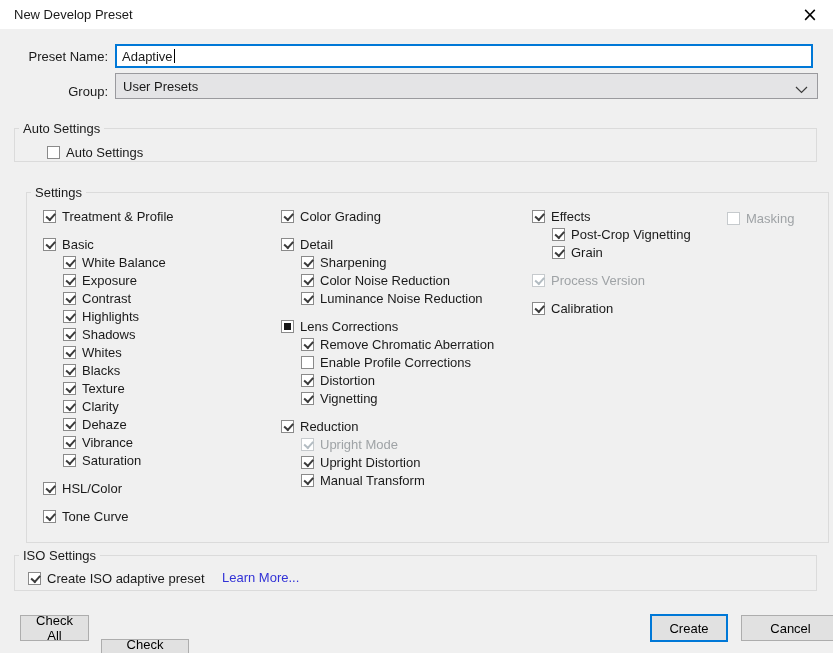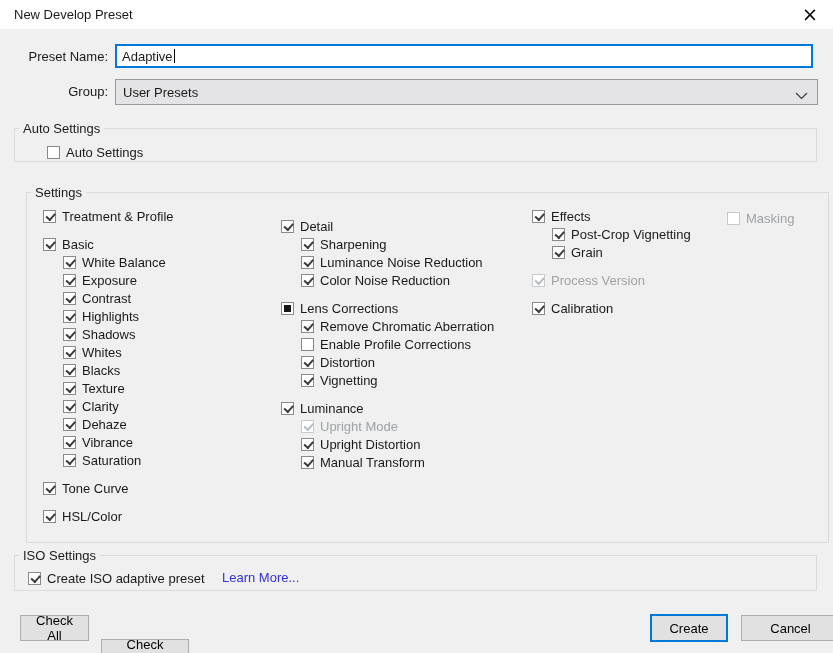--- a/index.html
+++ b/index.html
@@ -20,21 +20,21 @@
   .close-btn{position:absolute;top:0;right:2px;width:42px;height:28px;display:flex;align-items:center;justify-content:center;}
   .close-btn .glyph{font-size:19px;line-height:1;color:#000;font-family:"DejaVu Sans",sans-serif;}
   
   .form-label{position:absolute;left:0;width:108px;text-align:right;white-space:nowrap;}
   .text-input{
     position:absolute;left:115px;top:44px;width:698px;height:24px;box-sizing:border-box;
     background:#fff;border:2px solid var(--accent);display:flex;align-items:center;padding:0 5px;
   }
   .caret{width:1px;height:14px;background:#000;margin-left:1px;}
   .combo{
-    position:absolute;left:115px;top:79px;width:703px;height:23px;box-sizing:border-box;
+    position:absolute;left:115px;top:73px;width:703px;height:23px;box-sizing:border-box;
     background:#e4e4e6;border:1px solid #9a9a9e;display:flex;align-items:center;padding:12px 7px;
   }
   .combo .chev{position:absolute;right:9px;top:8px;}
   
   .groupbox{position:absolute;left:14px;width:803px;border:1px solid var(--groupbox-border);box-sizing:border-box;}
   .gb-auto{top:128px;height:34px;}
   .gb-settings{top:192px;height:351px;margin-left:12px;}
   .gb-iso{top:555px;height:36px;}
   .gb-label{position:absolute;top:-8px;left:4px;background:var(--dialog-bg);padding:0 4px;line-height:15px;white-space:nowrap;}
   
@@ -164,43 +164,47 @@
       <div class="cb-row indent">
         <span class="cb checked"></span>
         <span class="cb-label">Vibrance</span>
       </div>
       <div class="cb-row indent">
         <span class="cb checked"></span>
         <span class="cb-label">Saturation</span>
       </div>
       <div class="cb-row gap">
         <span class="cb checked"></span>
+        <span class="cb-label">HSL/Color</span>
+      </div>
+      <div class="cb-row gap">
+        <span class="cb checked"></span>
         <span class="cb-label">Tone Curve</span>
       </div>
-      <div class="cb-row gap">
-        <span class="cb checked"></span>
-        <span class="cb-label">HSL/Color</span>
-      </div>
     </div>
   <div class="cb-col col-2">
+      <div class="cb-row">
+        <span class="cb checked"></span>
+        <span class="cb-label">Color Grading</span>
+      </div>
       <div class="cb-row gap">
         <span class="cb checked"></span>
         <span class="cb-label">Detail</span>
       </div>
       <div class="cb-row indent">
         <span class="cb checked"></span>
         <span class="cb-label">Sharpening</span>
       </div>
       <div class="cb-row indent">
         <span class="cb checked"></span>
+        <span class="cb-label">Color Noise Reduction</span>
+      </div>
+      <div class="cb-row indent">
+        <span class="cb checked"></span>
         <span class="cb-label">Luminance Noise Reduction</span>
-      </div>
-      <div class="cb-row indent">
-        <span class="cb checked"></span>
-        <span class="cb-label">Color Noise Reduction</span>
       </div>
       <div class="cb-row gap">
         <span class="cb mixed"></span>
         <span class="cb-label">Lens Corrections</span>
       </div>
       <div class="cb-row indent">
         <span class="cb checked"></span>
         <span class="cb-label">Remove Chromatic Aberration</span>
       </div>
       <div class="cb-row indent">
@@ -210,21 +214,21 @@
       <div class="cb-row indent">
         <span class="cb checked"></span>
         <span class="cb-label">Distortion</span>
       </div>
       <div class="cb-row indent">
         <span class="cb checked"></span>
         <span class="cb-label">Vignetting</span>
       </div>
       <div class="cb-row gap">
         <span class="cb checked"></span>
-        <span class="cb-label">Luminance</span>
+        <span class="cb-label">Reduction</span>
       </div>
       <div class="cb-row indent">
         <span class="cb disabled-checked"></span>
         <span class="cb-label disabled">Upright Mode</span>
       </div>
       <div class="cb-row indent">
         <span class="cb checked"></span>
         <span class="cb-label">Upright Distortion</span>
       </div>
       <div class="cb-row indent">

